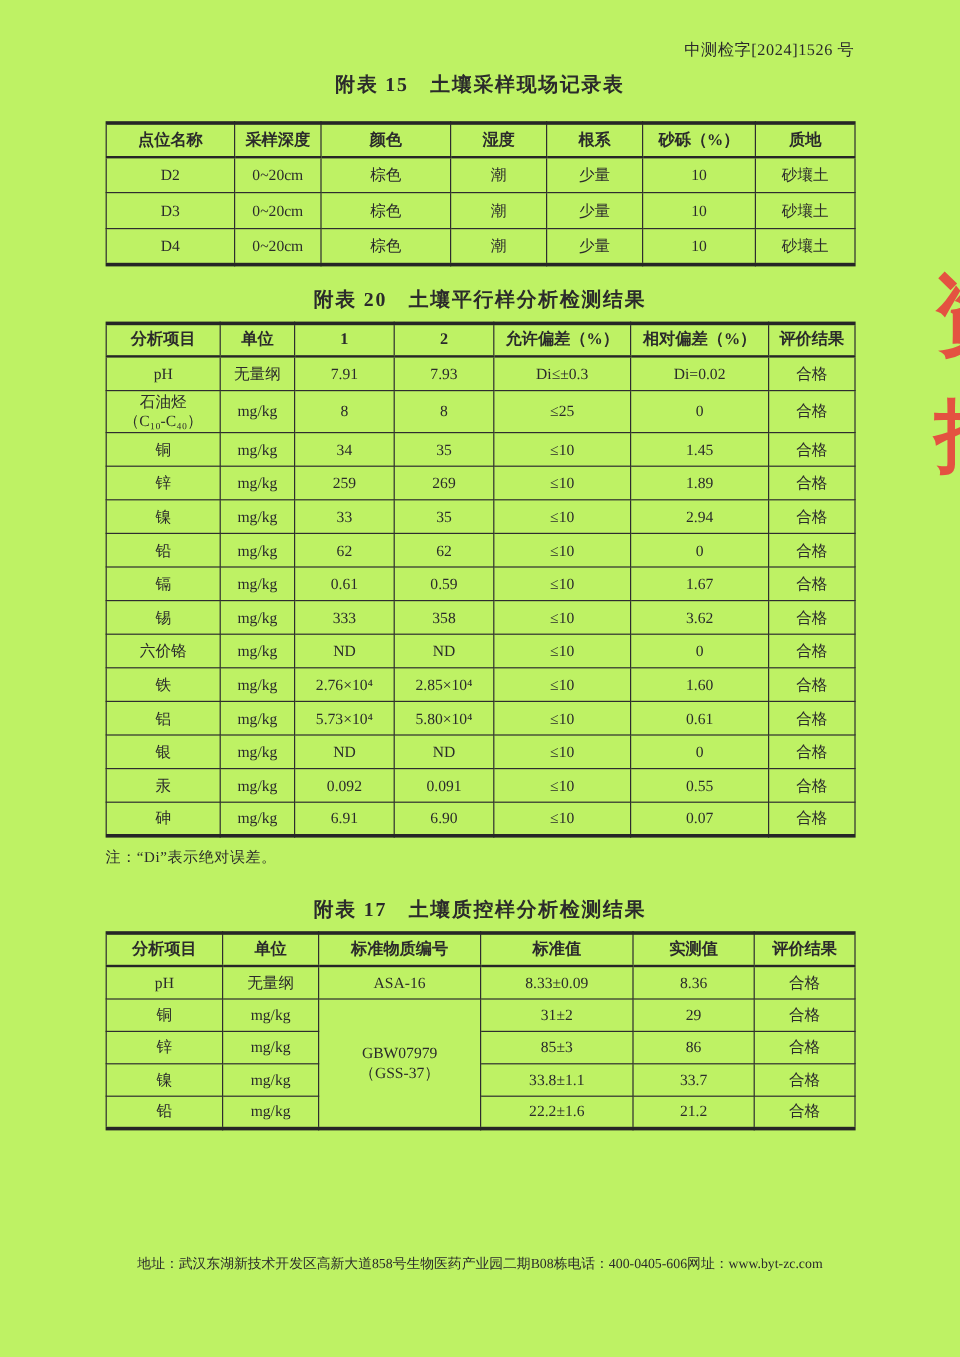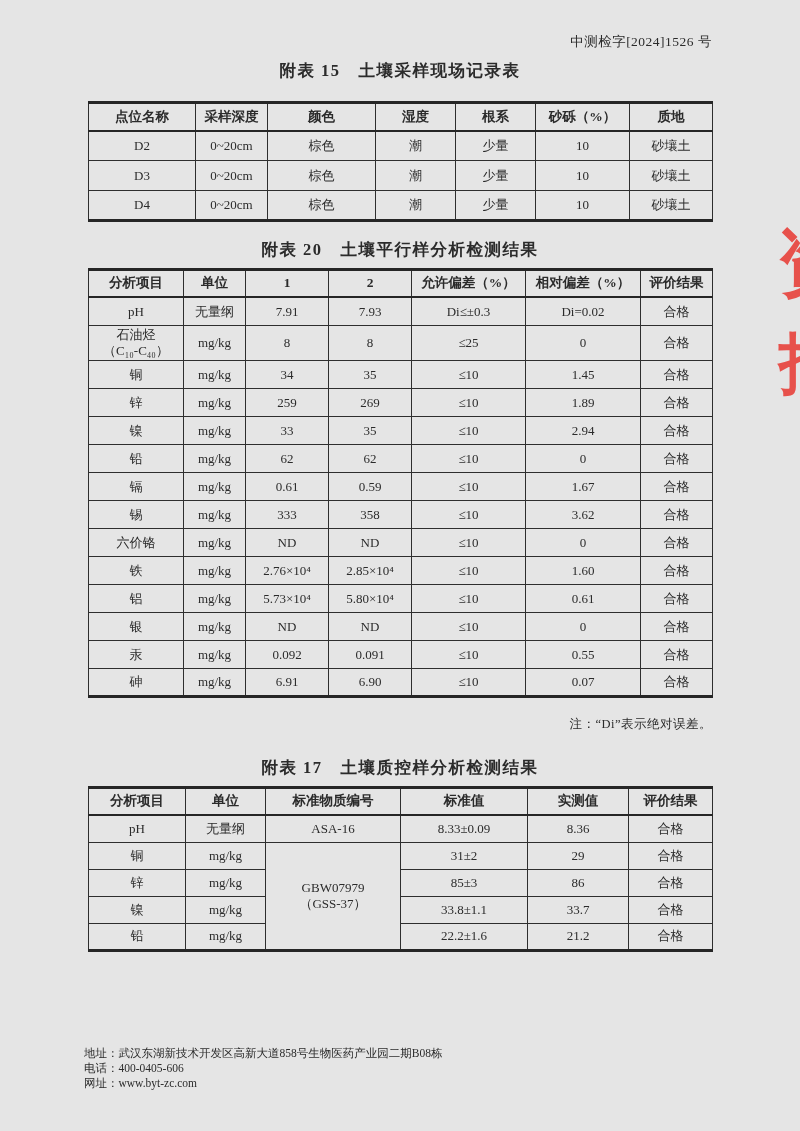--- a/index.html
+++ b/index.html
@@ -2,41 +2,41 @@
 <html><head>
 <meta charset="utf-8">
 <style>
   * { margin:0; padding:0; box-sizing:border-box; }
   html,body { background:#ffffff; }
   body {
     width:800px; height:1131px;
     font-family:"Liberation Serif","DejaVu Serif",serif;
     color:#2b2b2b;
   }
-  .page { position:relative; width:800px; height:1131px; overflow:hidden; background:#e5e5e5; }
+  .page { position:relative; width:800px; height:1131px; overflow:hidden; background:#bef264; }
   .doc-ref { position:absolute; top:33px; right:88px; font-size:13.5px; letter-spacing:0.5px; }
   .content { position:absolute; top:60px; left:88px; width:624px; }
   .tbl-title { text-align:center; font-size:16.5px; font-weight:bold; letter-spacing:1.5px; line-height:1.3; }
   .tbl-title.t15 { margin-bottom:20px; }
   .tbl-title.t16 { margin-top:17px; margin-bottom:7px; }
   .tbl-title.t17 { margin-top:24px; margin-bottom:7px; }
   table { border-collapse:collapse; width:624px; table-layout:fixed;
           border-top:3px solid #262626; border-bottom:3px solid #262626; }
   th,td { border:1px solid #2e2e2e; text-align:center; vertical-align:middle;
           font-size:13px; padding:1px 3px; line-height:1.25; }
   thead th { font-weight:bold; font-size:13.5px; height:28px; border-bottom:2px solid #262626; }
   .t15tbl td { height:30px; }
   .t16tbl td { height:28px; }
   .t17tbl td { height:27px; }
   .blk { display:block; }
-  .note { font-size:12.5px; margin-top:18px; letter-spacing:0.5px;text-align:right; }
+  .note { font-size:12.5px; margin-top:8px; letter-spacing:0.5px; }
   .page-num { position:absolute; top:1012px; left:0; width:100%; text-align:center;
               font-size:12.5px; letter-spacing:2px; white-space:pre; }
   .addr-line { position:absolute; top:1046px; left:84px; right:84px;
-               display:flex; justify-content:center; font-size:11.5px; white-space:nowrap;flex-direction:column; }
+               display:flex; justify-content:center; font-size:11.5px; white-space:nowrap; }
   .stamp { position:absolute; font-weight:bold; line-height:1; opacity:0.92;
            font-family:"DejaVu Serif",serif; }
   .stamp.s1 { top:226px; left:777px; font-size:74px; }
   .stamp.s2 { top:330px; left:779px; font-size:66px; }
 </style>
 </head>
 <body>
 
 <div class="page">
 

